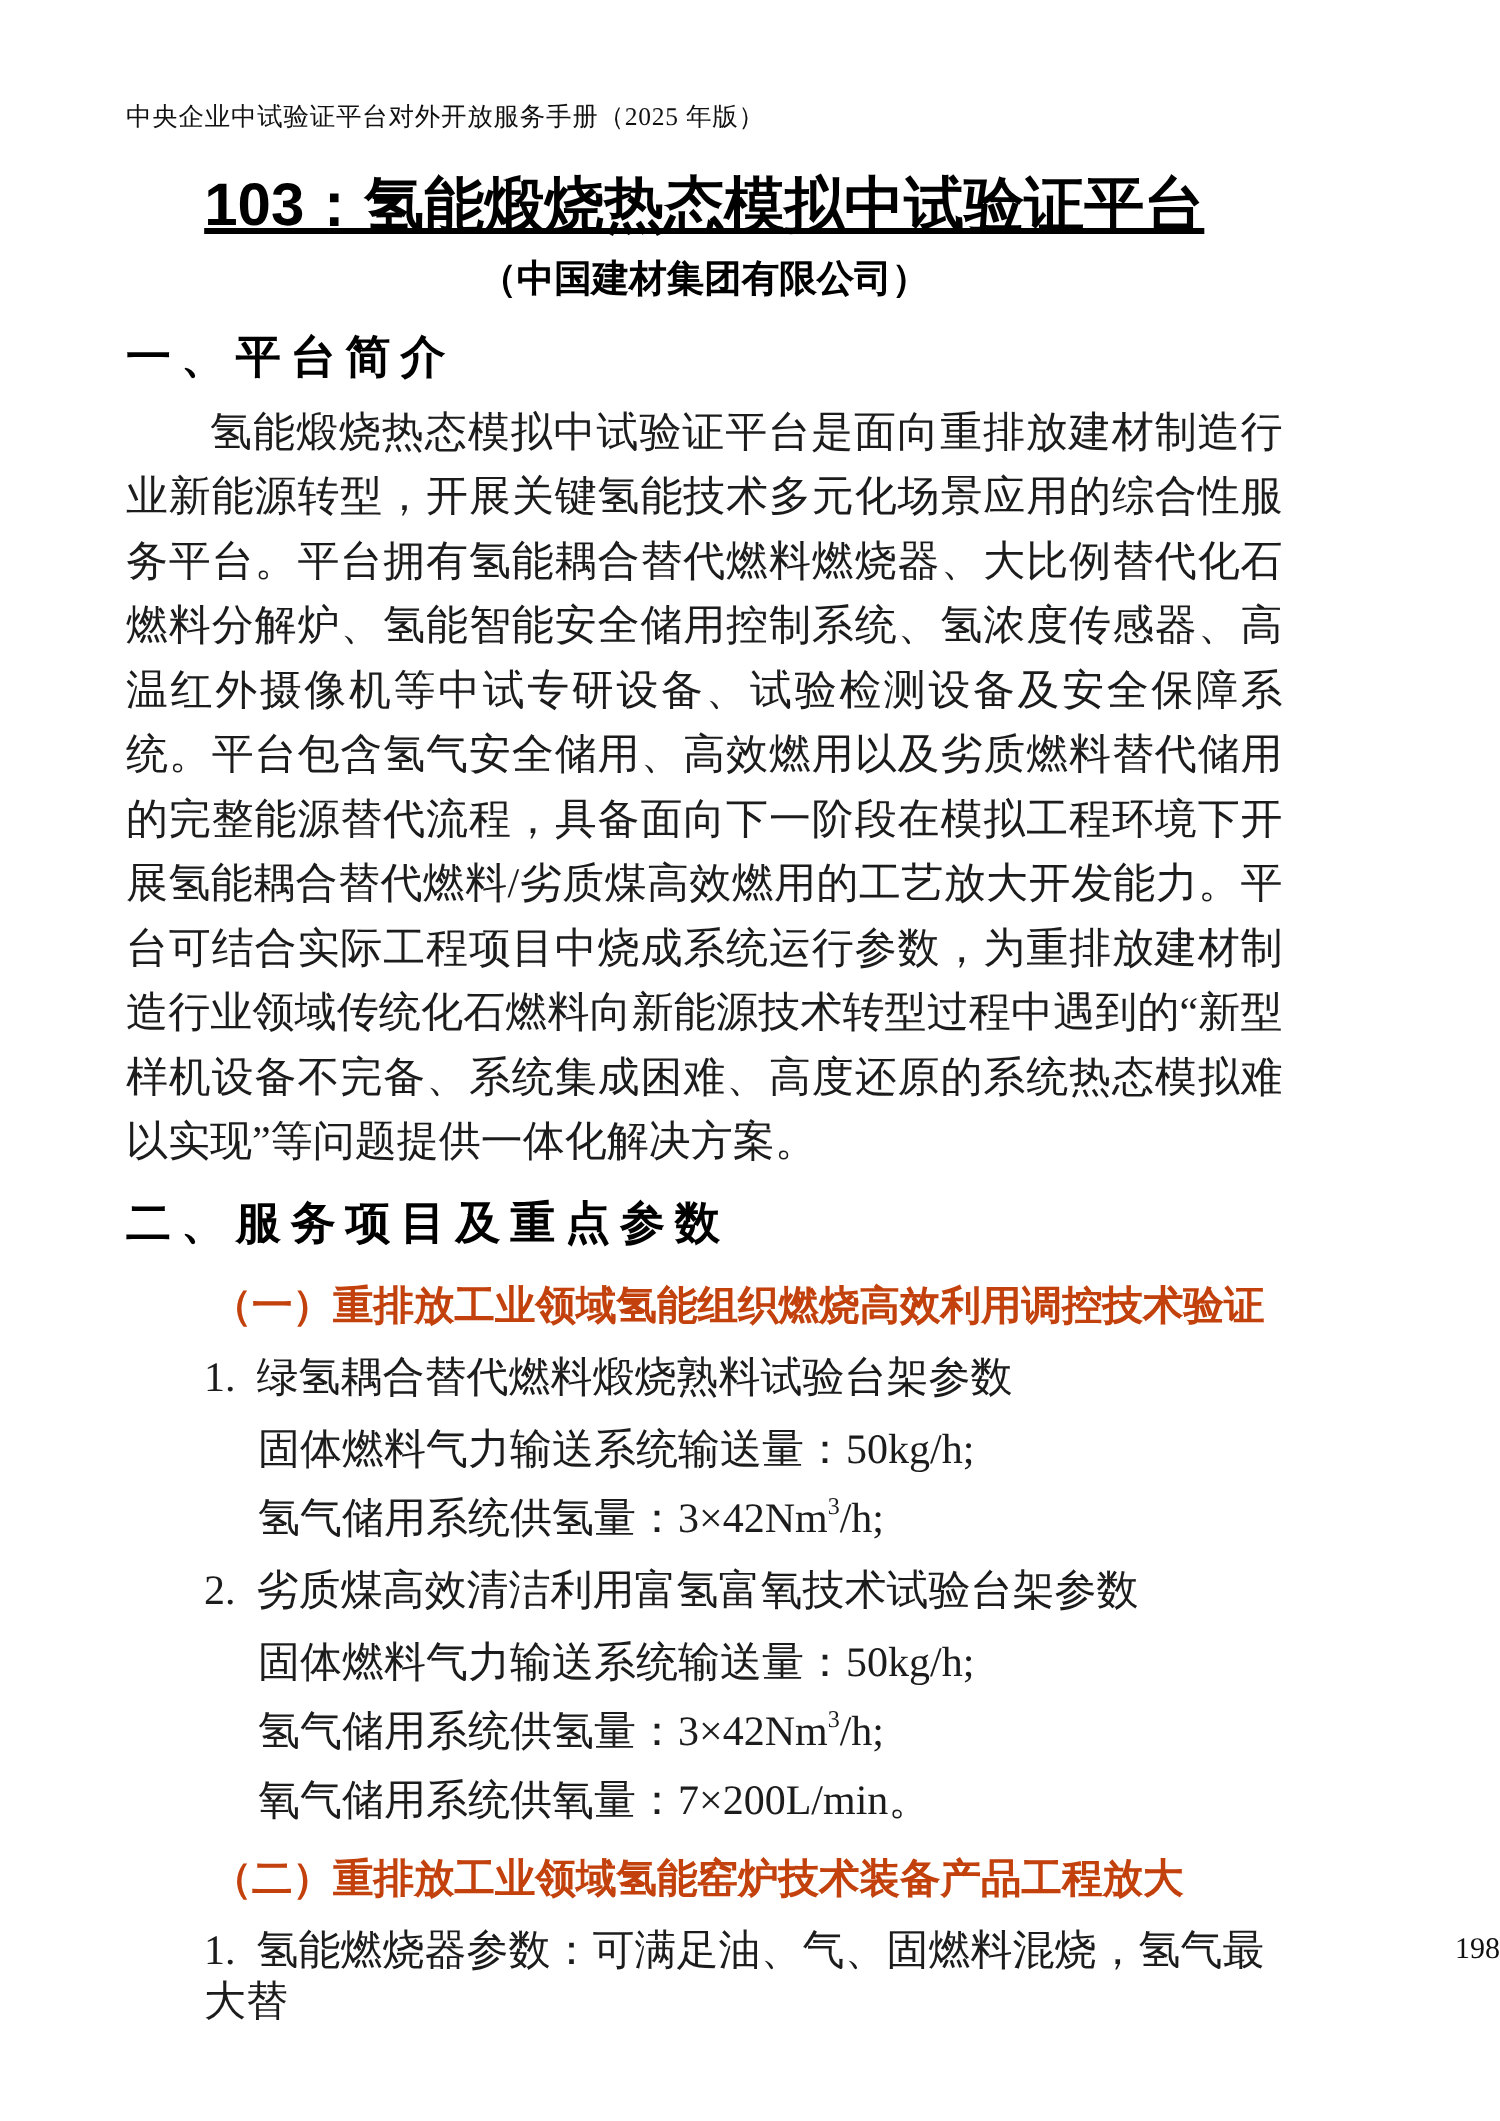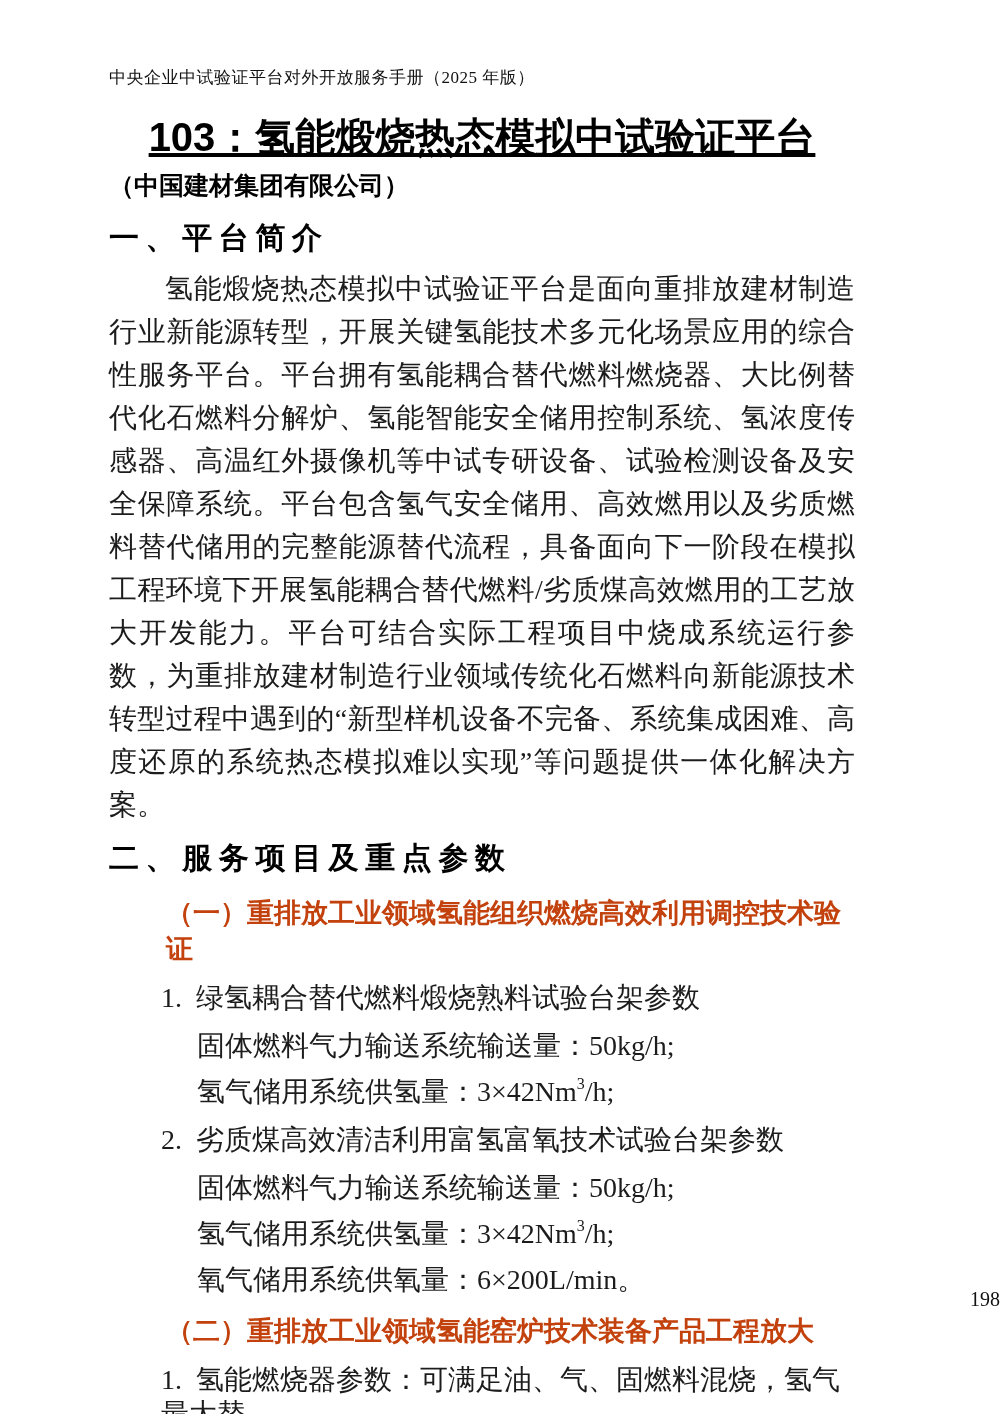--- a/index.html
+++ b/index.html
@@ -8,21 +8,21 @@
     background: #ffffff;
   }
   .page {
     position: relative;
     width: 1000px;
     height: 1414px;
     margin: 0 auto;
     background: #ffffff;
     color: #1c1c1c;
     box-sizing: border-box;
-    padding: 66px 145px 0 109px;
+    padding: 66px 145px 0 84px;
     font-family: "Liberation Serif", "DejaVu Serif", serif;
     overflow: hidden;
   }
   .doc-header {
     font-size: 17px;
     letter-spacing: 0.5px;
     margin-bottom: 24px;
     color: #111;
   }
   .doc-title {
@@ -32,20 +32,21 @@
     line-height: 1.2;
     text-align: center;
     margin: 0 0 8px 0;
     color: #000;
     text-decoration: underline;
   }
   .doc-subtitle {
     font-family: Liberation Sans, sans-serif;
     font-weight: bold;
     font-size: 25px;
+    text-align: center;
     margin: 0 0 16px 0;
     color: #000;
   }
   .sec-heading {
     font-size: 30px;
     font-weight: bold;
     letter-spacing: 0.22em;
     margin: 12px 0 8px 0;
     color: #000;
   }
@@ -130,21 +131,21 @@
     <span class="item-label">2.</span><span>劣质煤高效清洁利用富氢富氧技术试验台架参数</span>
   </div>
 
   <div class="param-line">
     <span>固体燃料气力输送系统输送量：50kg/h;</span><sup></sup><span></span>
   </div>
   <div class="param-line">
     <span>氢气储用系统供氢量：3×42Nm</span><sup>3</sup><span>/h;</span>
   </div>
   <div class="param-line">
-    <span>氧气储用系统供氧量：6×200L/min。</span><sup></sup><span></span>
+    <span>氧气储用系统供氧量：7×200L/min。</span><sup></sup><span></span>
   </div>
 
   <h4 class="sub-heading">（二）重排放工业领域氢能窑炉技术装备产品工程放大</h4>
 
   <div class="list-item">
     <span class="item-label">1.</span><span>氢能燃烧器参数：可满足油、气、固燃料混烧，氢气最大替</span>
   </div>
 
   <div class="page-footer">198</div>
 

